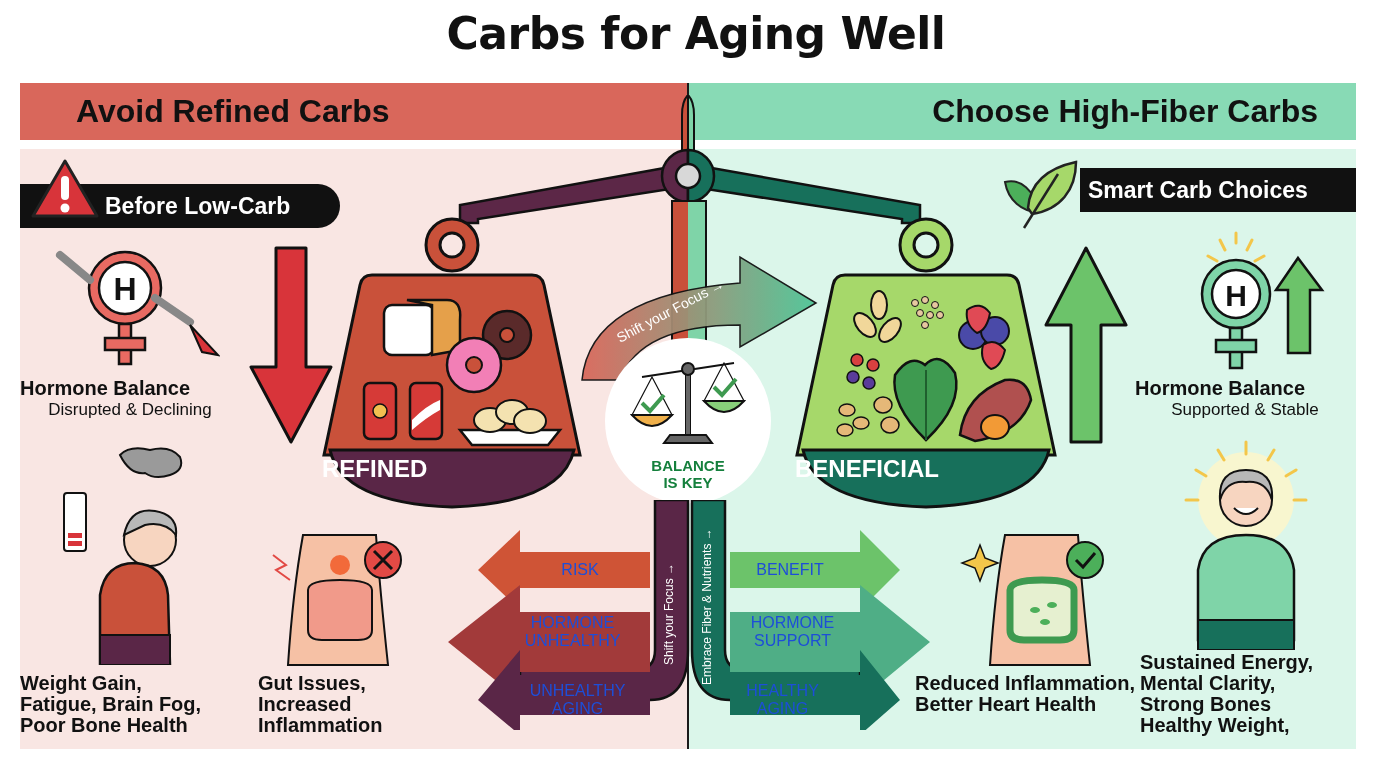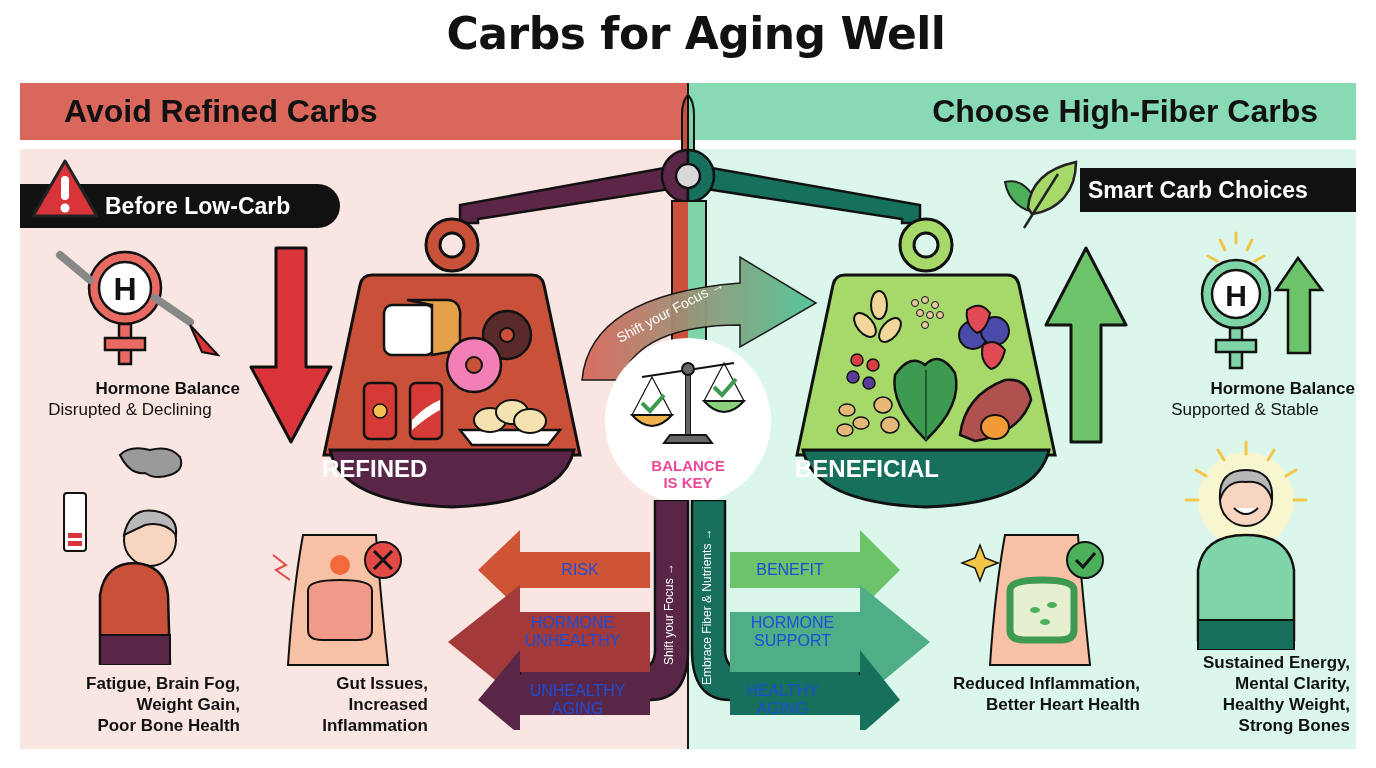--- a/index.html
+++ b/index.html
@@ -1,33 +1,33 @@
 <!DOCTYPE html>
 <html><head>
 <meta charset="utf-8">
 <style>
   html,body{margin:0;padding:0;}
   body{width:1376px;height:768px;background:#ffffff;position:relative;overflow:hidden;font-family:"Liberation Sans","DejaVu Sans",sans-serif;color:#111;}
   .abs{position:absolute;}
   .title{left:8px;top:8px;width:1376px;text-align:center;font-size:44px;font-weight:700;letter-spacing:-0.5px;font-family:"DejaVu Sans","Liberation Sans",sans-serif;}
   .hdr{top:83px;height:57px;display:flex;align-items:center;font-size:32px;font-weight:700;color:#111;}
-  .hdr-left{left:20px;width:668px;background:#d9675b;padding-left:44px;box-sizing:border-box;}
+  .hdr-left{left:20px;width:668px;background:#d9675b;padding-left:56px;box-sizing:border-box;}
   .hdr-right{left:688px;width:668px;background:#88dab5;justify-content:flex-end;padding-right:38px;box-sizing:border-box;}
   .panel-left{left:20px;top:149px;width:668px;height:600px;background:#f9e6e3;}
   .panel-right{left:688px;top:149px;width:668px;height:600px;background:#dbf6ea;}
   .divider{left:687px;top:83px;width:2px;height:666px;background:#1a1a1a;}
   .pill{height:44px;background:#111;color:#fff;font-size:23px;font-weight:700;display:flex;align-items:center;}
   .pill-left{left:20px;top:184px;width:320px;border-radius:0 22px 22px 0;padding-left:85px;box-sizing:border-box;}
   .pill-right{left:1080px;top:168px;width:276px;padding-left:8px;box-sizing:border-box;}
   .cap{text-align:center;font-size:17px;line-height:21px;}
-  .capb{text-align:right;font-size:17px;font-weight:700;line-height:21px;}
+  .capb{text-align:left;font-size:20px;font-weight:700;line-height:21px;}
   .weight-label{color:#fff;font-size:24px;font-weight:700;text-align:left;}
   .arrow-txt{color:#1d4ed8;font-weight:400;font-size:16px;text-align:center;line-height:18px;}
   .vert{color:#fff;font-size:12px;writing-mode:vertical-rl;transform:rotate(180deg);white-space:nowrap;}
-  .balance-txt{font-size:15px;font-weight:700;text-align:center;line-height:17px;color:#ec4899;}
+  .balance-txt{font-size:15px;font-weight:700;text-align:center;line-height:17px;color:#15803d;}
 </style>
 </head>
 <body>
 
 <div class="abs title">Carbs for Aging Well</div>
 
 <div class="abs panel-left"></div>
 <div class="abs panel-right"></div>
 
 <div class="abs hdr hdr-left">
@@ -185,22 +185,22 @@
   <path d="M60,10 Q70,0 90,5 Q110,0 120,12 Q125,25 110,30 Q95,35 85,28 Q70,30 60,10 Z" fill="#9a9a9a" stroke="#111" stroke-width="2"></path>
   <rect x="4" y="48" width="22" height="58" rx="3" fill="#fff" stroke="#111" stroke-width="2"></rect>
   <rect x="8" y="88" width="14" height="5" fill="#d8343a"></rect>
     <rect x="8" y="96" width="14" height="5" fill="#d8343a"></rect>
   <circle cx="90" cy="95" r="26" fill="#f7d5c0" stroke="#111" stroke-width="2"></circle>
   <path d="M64,90 Q70,62 95,66 Q118,70 116,90 Q105,76 85,80 Z" fill="#b8b8b8" stroke="#111" stroke-width="2"></path>
   <path d="M40,220 L40,150 Q45,118 75,118 Q105,120 108,150 L110,220 Z" fill="#c9513a" stroke="#111" stroke-width="2.5"></path>
   <path d="M40,190 L110,190 L110,220 L40,220 Z" fill="#5a2647" stroke="#111" stroke-width="2"></path>
 </svg>
 <div class="abs capb" style="left:20px;top:673px;width:220px;">
+  <div>Weight Gain,</div>
   <div>Fatigue, Brain Fog,</div>
-  <div>Weight Gain,</div>
   <div>Poor Bone Health</div>
 </div>
 
 <svg class="abs" style="left:268px;top:530px" width="150" height="140">
   <path d="M35,5 Q25,60 20,135 L120,135 Q112,60 108,5 Z" fill="#f6c1a5" stroke="#111" stroke-width="2"></path>
   <circle cx="72" cy="35" r="10" fill="#f26a3a"></circle>
   <path d="M40,60 Q40,50 72,50 Q104,50 104,60 L104,100 Q104,110 90,110 L54,110 Q40,110 40,100 Z" fill="#f19a8a" stroke="#111" stroke-width="2"></path>
   <circle cx="115" cy="30" r="18" fill="#e24a45" stroke="#111" stroke-width="2"></circle>
   <path d="M106,21 L124,39 M124,21 L106,39" stroke="#111" stroke-width="3"></path>
   <path d="M5,25 L18,35 L8,40 L22,50" stroke="#e24a45" stroke-width="2" fill="none"></path>
@@ -239,22 +239,22 @@
   </g>
   <circle cx="78" cy="60" r="26" fill="#f7d5c0" stroke="#111" stroke-width="2"></circle>
   <path d="M52,60 Q50,30 78,30 Q106,30 104,60 Q98,40 78,42 Q58,40 52,60 Z" fill="#b8b8b8" stroke="#111" stroke-width="2"></path>
   <path d="M66,68 Q78,80 90,68" stroke="#111" stroke-width="2" fill="#fff"></path>
   <path d="M30,200 L30,130 Q35,95 78,95 Q121,95 126,130 L126,200 Z" fill="#7fd4a8" stroke="#111" stroke-width="2.5"></path>
   <path d="M30,180 L126,180 L126,210 L30,210 Z" fill="#17705b" stroke="#111" stroke-width="2"></path>
 </svg>
 <div class="abs capb" style="left:1140px;top:652px;width:210px;">
   <div>Sustained Energy,</div>
   <div>Mental Clarity,</div>
+  <div>Strong Bones</div>
   <div>Healthy Weight,</div>
-  <div>Strong Bones</div>
 </div>
 
 <svg class="abs" style="left:580px;top:255px" width="240" height="130">
   <defs>
     <linearGradient id="g1" x1="0" x2="1" y1="0" y2="0">
       <stop offset="0" stop-color="#d9675b"></stop>
       <stop offset="1" stop-color="#4fc597"></stop>
     </linearGradient>
   </defs>
   <path d="M2,125 Q10,40 160,28 L160,2 L236,48 L160,92 L160,70 Q60,70 40,125 Z" fill="url(#g1)" stroke="#111" stroke-width="1.5" opacity="0.95"></path>

